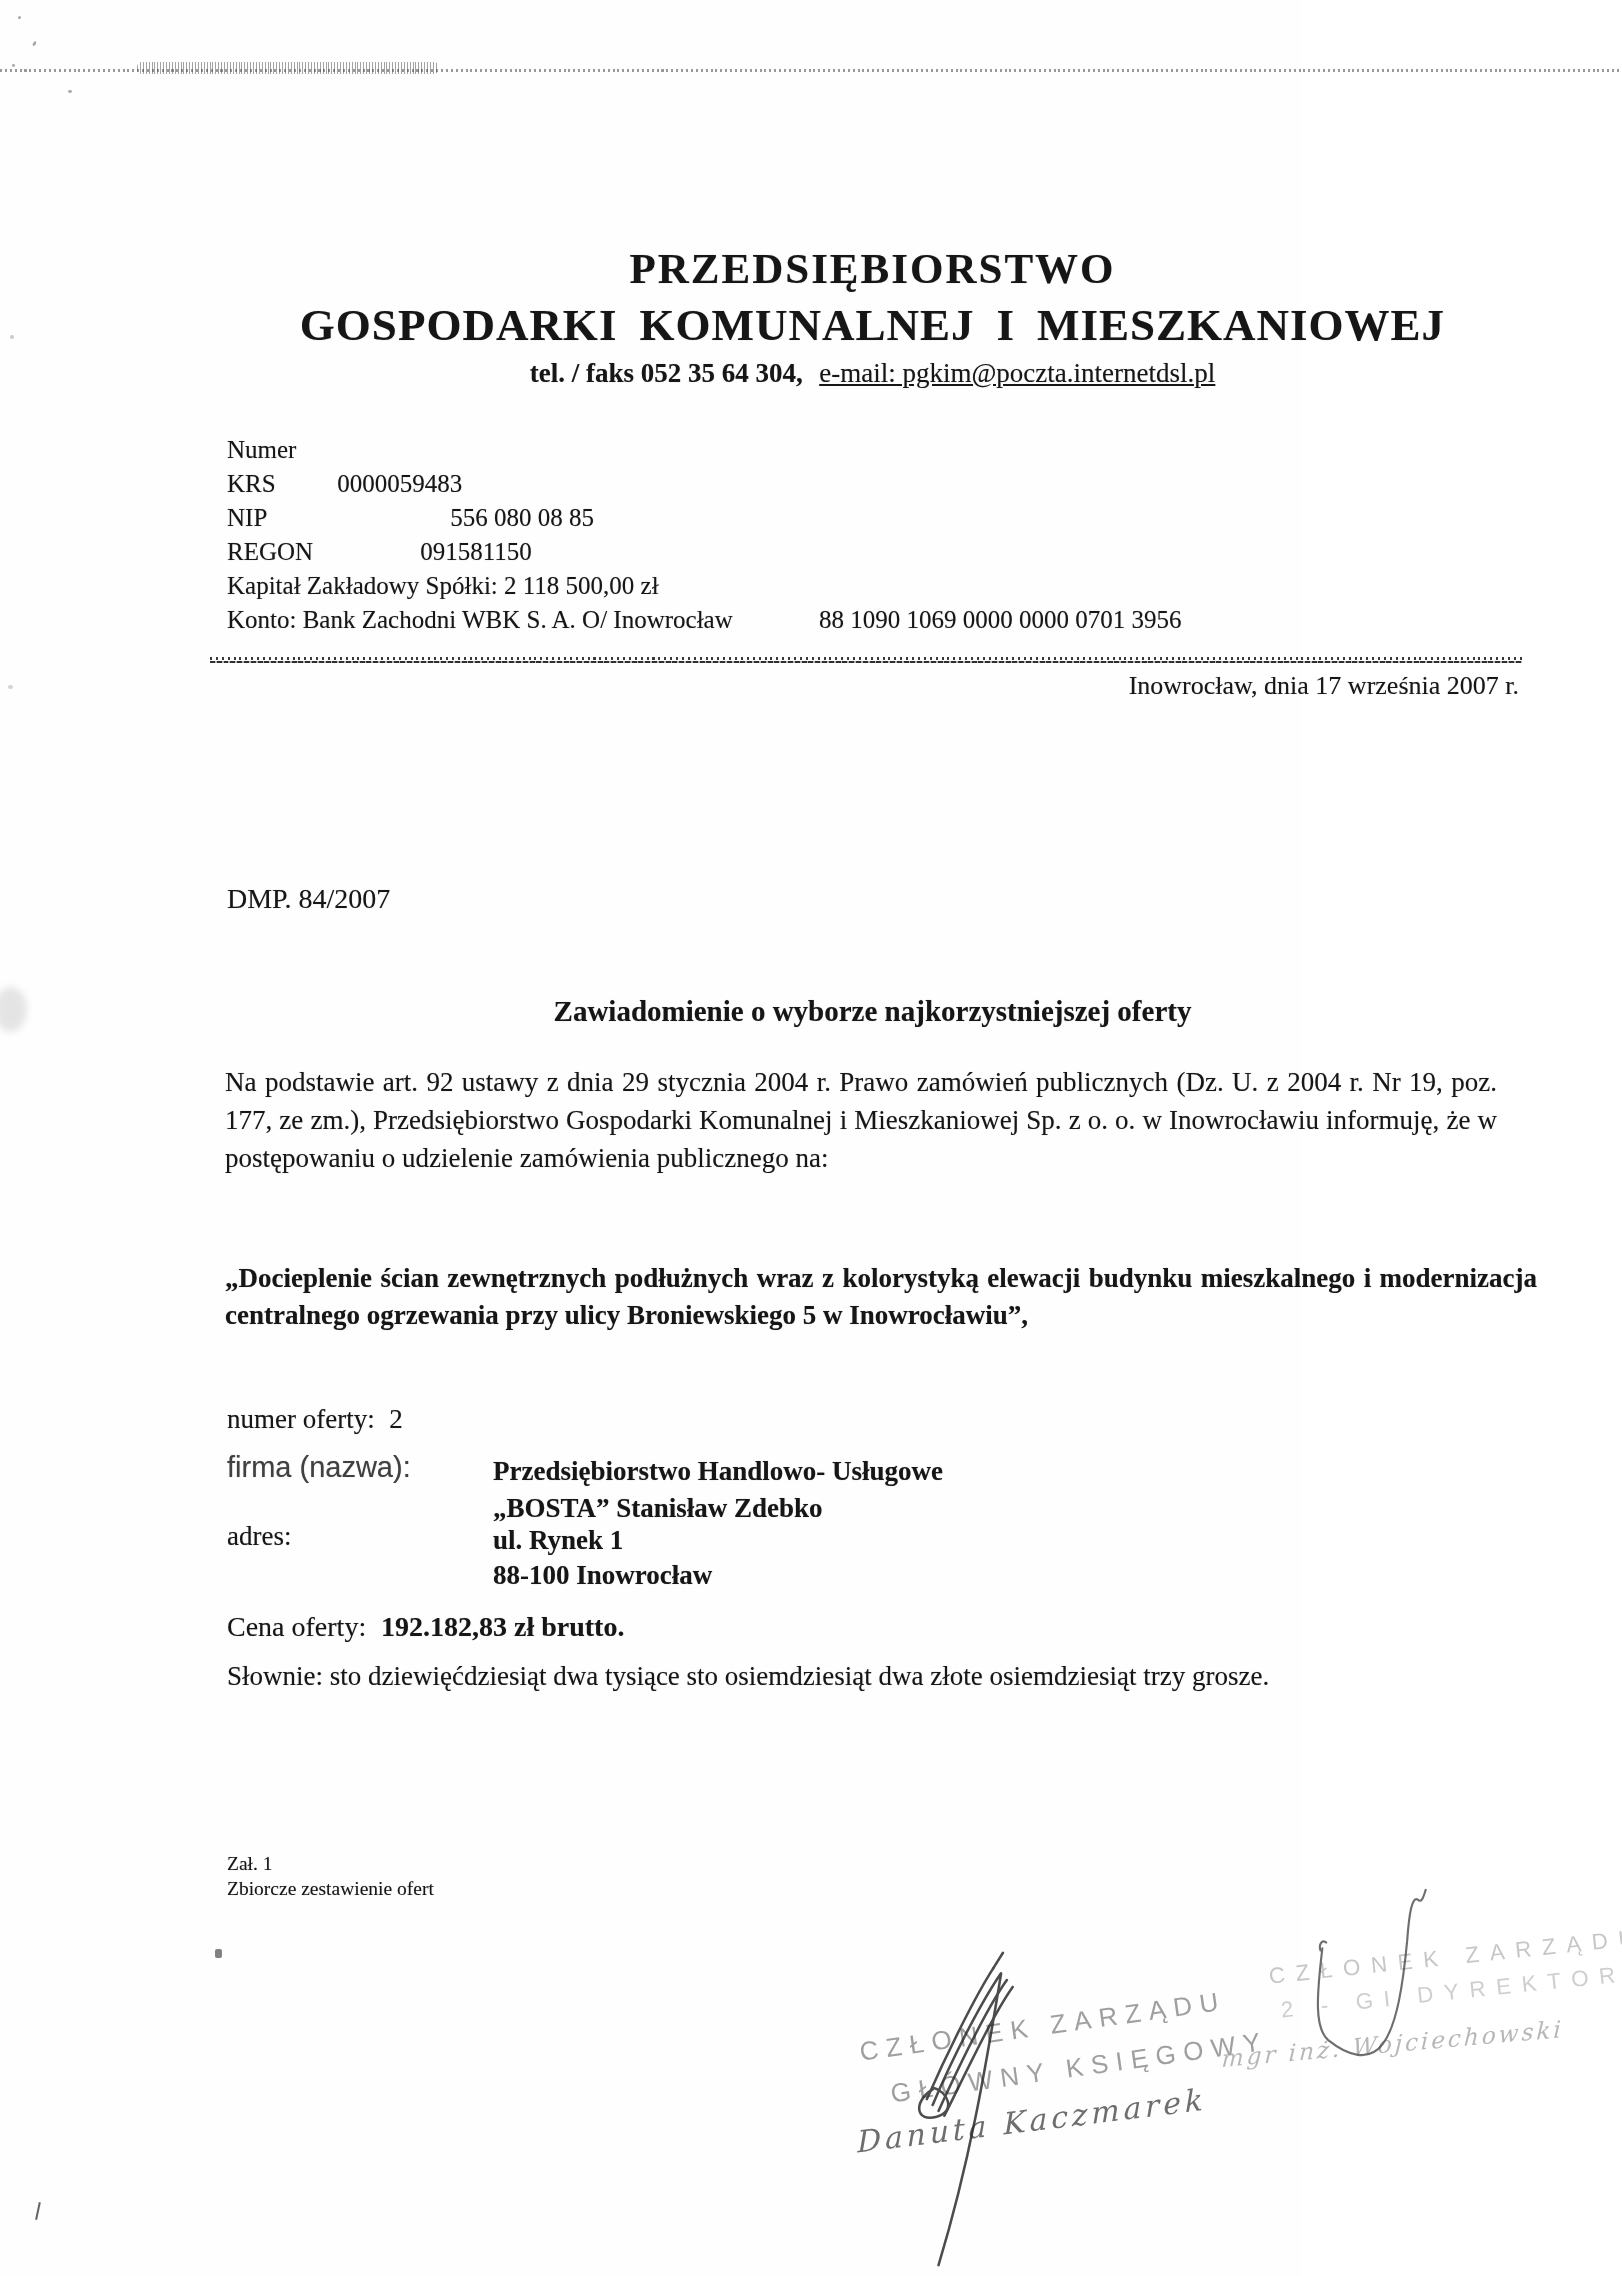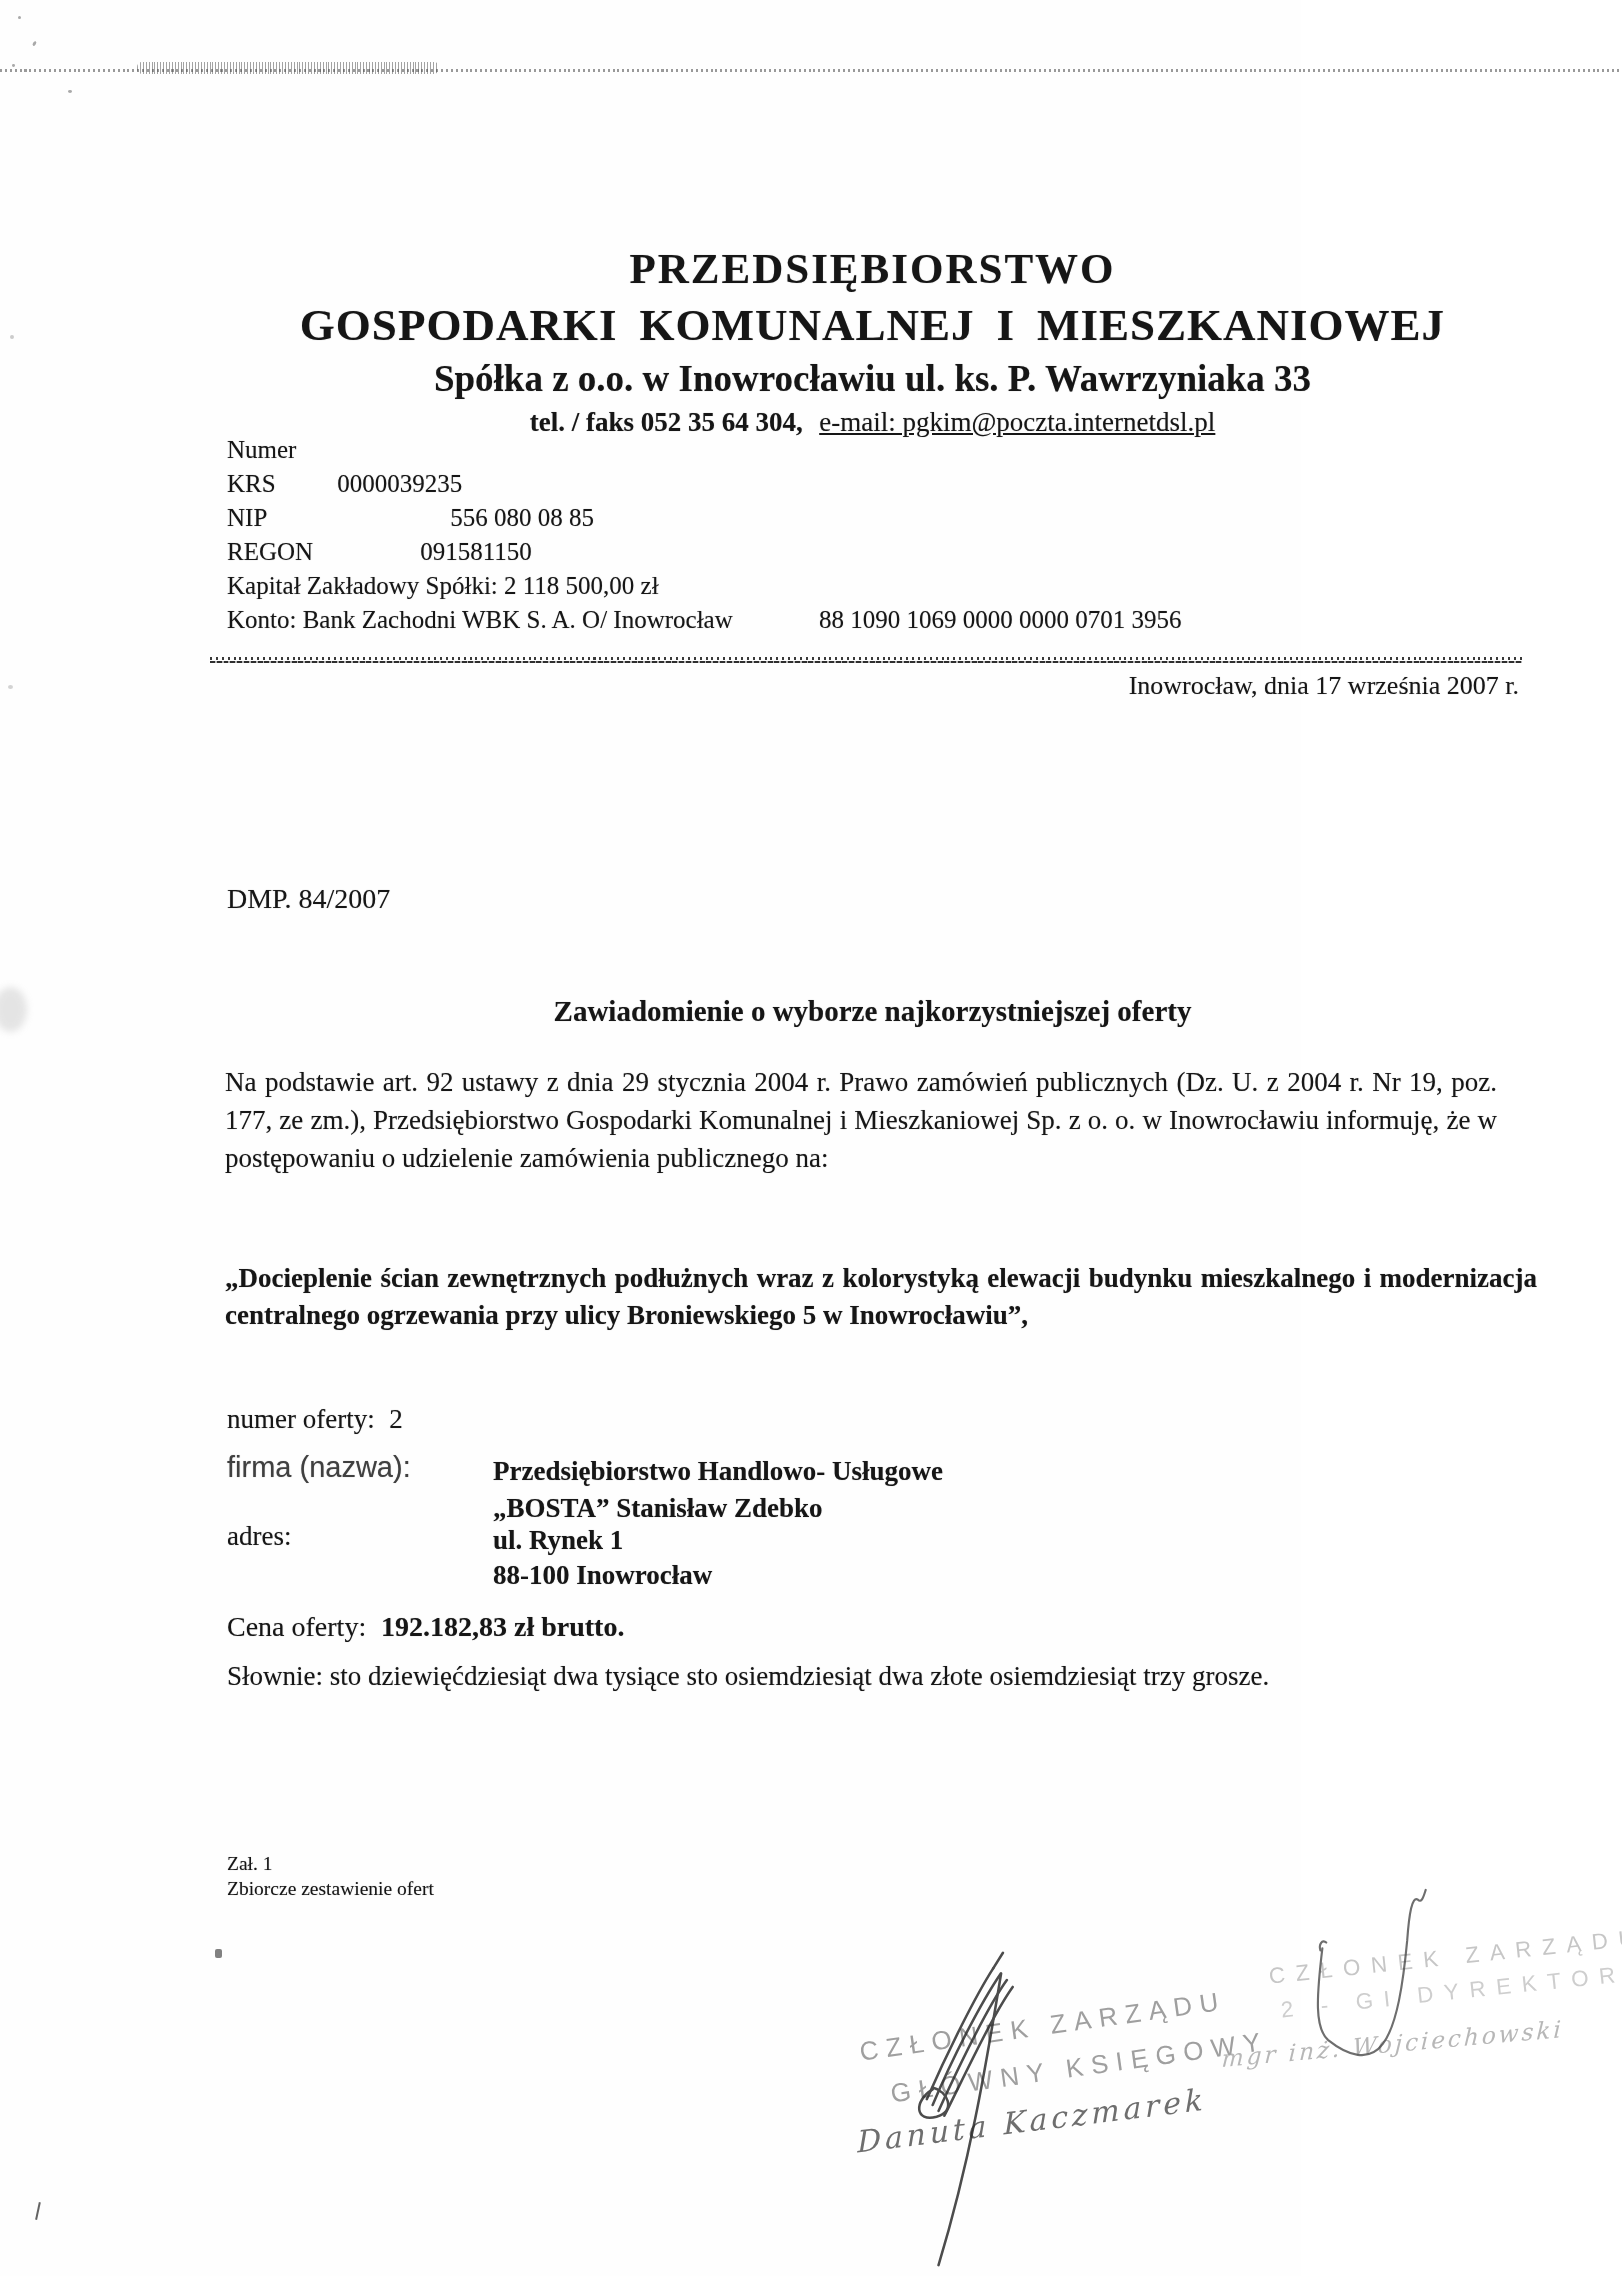--- a/index.html
+++ b/index.html
@@ -136,31 +136,30 @@
   <div class="speck sp4"></div>
   <div class="speck sp5"></div>
   <div class="speck sp6"></div>
   <div class="smudge"></div>
   <div class="tinymark"></div>
   <div class="cornerstroke"></div>
 
   <div class="letterhead">
     <div class="lh1 txt">PRZEDSIĘBIORSTWO</div>
     <div class="lh2 txt">GOSPODARKI KOMUNALNEJ I MIESZKANIOWEJ</div>
-    <div class="lh3 txt">Spółka z o.o. w Inowrocławiu ul. ks. P. Wawrzyniaka 33</div>
     <div class="lh4 txt">
       <span class="tel">tel. / faks 052 35 64 304,</span>
       <span class="email">e-mail: pgkim@poczta.internetdsl.pl</span>
     </div>
   </div>
 
   <div class="reginfo txt">
     <div>
       <span class="lbl lbl-krs">Numer KRS</span>
-      <span>0000039235</span>
+      <span>0000059483</span>
     </div>
     <div>
       <span class="lbl lbl-nip">NIP</span>
       <span>556 080 08 85</span>
     </div>
     <div>
       <span class="lbl lbl-regon">REGON</span>
       <span>091581150</span>
     </div>
     <div>Kapitał Zakładowy Spółki: 2 118 500,00 zł</div>

